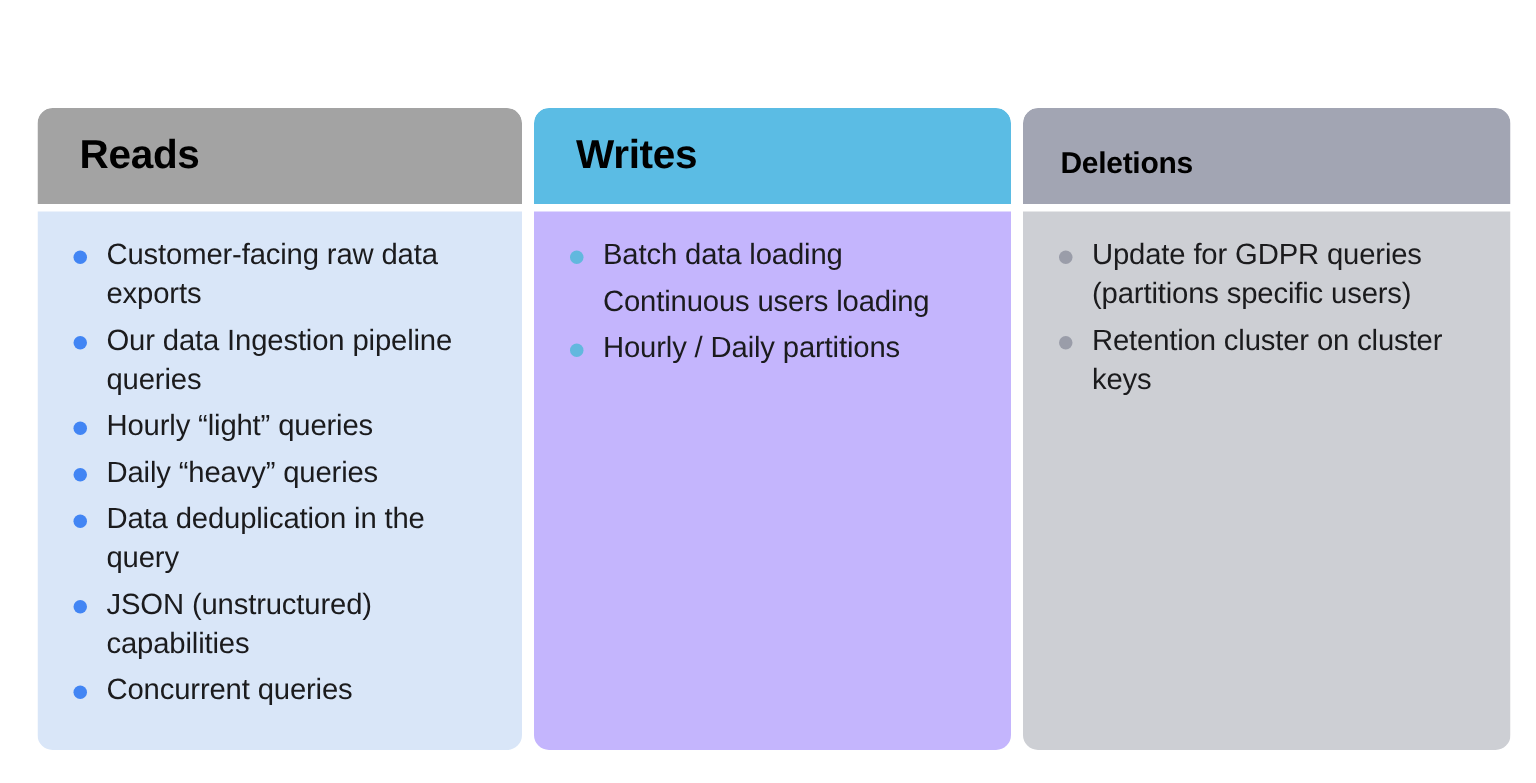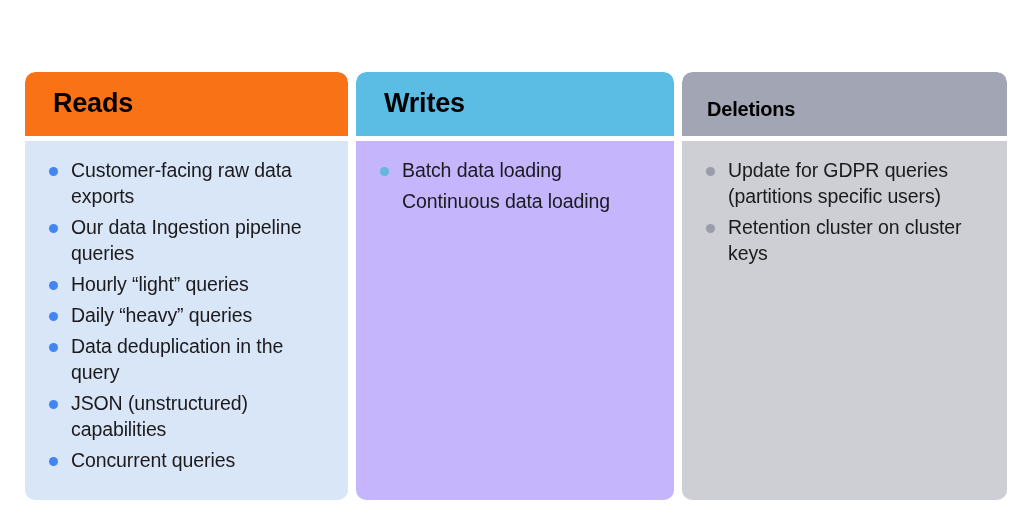--- a/index.html
+++ b/index.html
@@ -48,21 +48,21 @@
     align-items: center;
     box-sizing: border-box;
   }
   .card-header-title {
     font-size: 27px;
     font-weight: bold;
     color: #000000;
     letter-spacing: -0.2px;
     line-height: 1;
   }
-  .card-reads .card-header      { background: #f97316; padding-left: 28px; }
+  .card-reads .card-header      { background: #a3a3a3; padding-left: 28px; }
   .card-writes .card-header     { background: #5BBCE4; padding-left: 28px; }
   .card-deletions .card-header  { background: #A2A5B3; padding-left: 25px; }
 
   .card-reads .card-header-title     { padding-bottom: 2px; }
   .card-writes .card-header-title    { padding-bottom: 2px; }
   .card-deletions .card-header-title { font-size: 20px; padding-top: 10px; }
 
   .divider {
     flex: 0 0 auto;
     height: 5px;
@@ -166,21 +166,25 @@
       </div>
       <div class="divider"></div>
       <div class="card-body">
         <ul class="bullet-list">
           <li class="bullet-item">
             <span class="bullet-dot"></span>
             <span class="bullet-text">Batch data loading</span>
           </li>
           <li class="bullet-item">
             <span class="bullet-dot hidden"></span>
-            <span class="bullet-text">Continuous data loading</span>
+            <span class="bullet-text">Continuous users loading</span>
+          </li>
+          <li class="bullet-item">
+            <span class="bullet-dot"></span>
+            <span class="bullet-text">Hourly / Daily partitions</span>
           </li>
         </ul>
       </div>
     </div>
 
     <div class="card card-deletions">
       <div class="card-header">
         <span class="card-header-title">Deletions</span>
       </div>
       <div class="divider"></div>

